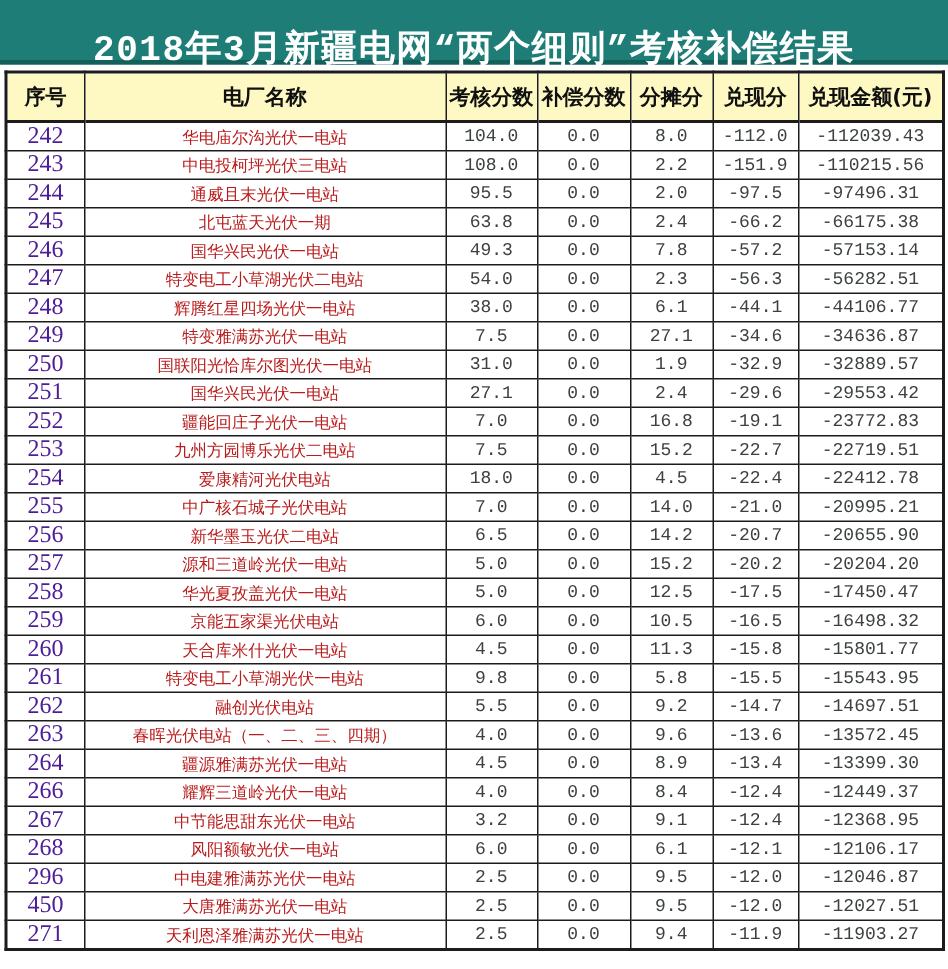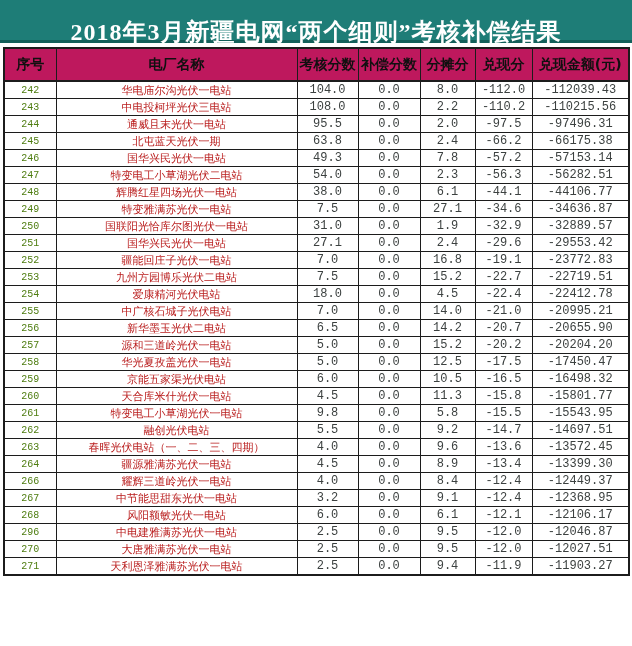--- a/index.html
+++ b/index.html
@@ -15,21 +15,21 @@
     overflow: hidden;
   }
   .title-bar {
     width: 632px; height: 40px;
     background: #1e7d77;
     border-bottom: 3px solid #13605a;
     display: flex; align-items: center; justify-content: center;
   }
   .title-bar .title-text {
     color: #ffffff;
-    font-family: Liberation Serif, serif;
+    font-family: Liberation Mono, monospace;
     font-weight: bold;
     font-size: 24px;
     letter-spacing: 1px;
     white-space: nowrap;
     margin-top: 24px;
   }
   .table-wrap {
     margin: 4px 2px 0 3px;
   }
   table.report {
@@ -44,36 +44,36 @@
     text-align: center;
     vertical-align: middle;
     overflow: hidden;
     white-space: nowrap;
   }
   table.report thead th {
     height: 31px;
     font-size: 14px;
     font-weight: bold;
     color: #101010;
-    background: #be185d;
+    background: #fef9c3;
     border-bottom: 2px solid #1c1c1c;
   }
   table.report tbody td {
     height: 16px;
     background: #ffffff;
   }
   td.num {
     font-family: "Liberation Mono", "DejaVu Sans Mono", monospace;
     font-size: 12px;
     color: #3c4140;
   }
   td.serial {
-    font-family: Liberation Mono, monospace;
-    font-size: 10px;
-    color: #4d7c0f;
+    font-family: Liberation Serif, serif;
+    font-size: 16px;
+    color: #4c1d95;
   }
   td.name {
     font-size: 11px;
     color: #b91c1c;
   }
 </style>
 </head>
 <body>
 
 <div class="page">
@@ -111,21 +111,21 @@
             <td class="num">8.0</td>
             <td class="num">-112.0</td>
             <td class="num">-112039.43</td>
           </tr>
           <tr>
             <td class="serial">243</td>
             <td class="name">中电投柯坪光伏三电站</td>
             <td class="num">108.0</td>
             <td class="num">0.0</td>
             <td class="num">2.2</td>
-            <td class="num">-110.2</td>
+            <td class="num">-151.9</td>
             <td class="num">-110215.56</td>
           </tr>
           <tr>
             <td class="serial">244</td>
             <td class="name">通威且末光伏一电站</td>
             <td class="num">95.5</td>
             <td class="num">0.0</td>
             <td class="num">2.0</td>
             <td class="num">-97.5</td>
             <td class="num">-97496.31</td>
@@ -340,21 +340,21 @@
           <tr>
             <td class="serial">296</td>
             <td class="name">中电建雅满苏光伏一电站</td>
             <td class="num">2.5</td>
             <td class="num">0.0</td>
             <td class="num">9.5</td>
             <td class="num">-12.0</td>
             <td class="num">-12046.87</td>
           </tr>
           <tr>
-            <td class="serial">270</td>
+            <td class="serial">450</td>
             <td class="name">大唐雅满苏光伏一电站</td>
             <td class="num">2.5</td>
             <td class="num">0.0</td>
             <td class="num">9.5</td>
             <td class="num">-12.0</td>
             <td class="num">-12027.51</td>
           </tr>
           <tr>
             <td class="serial">271</td>
             <td class="name">天利恩泽雅满苏光伏一电站</td>

